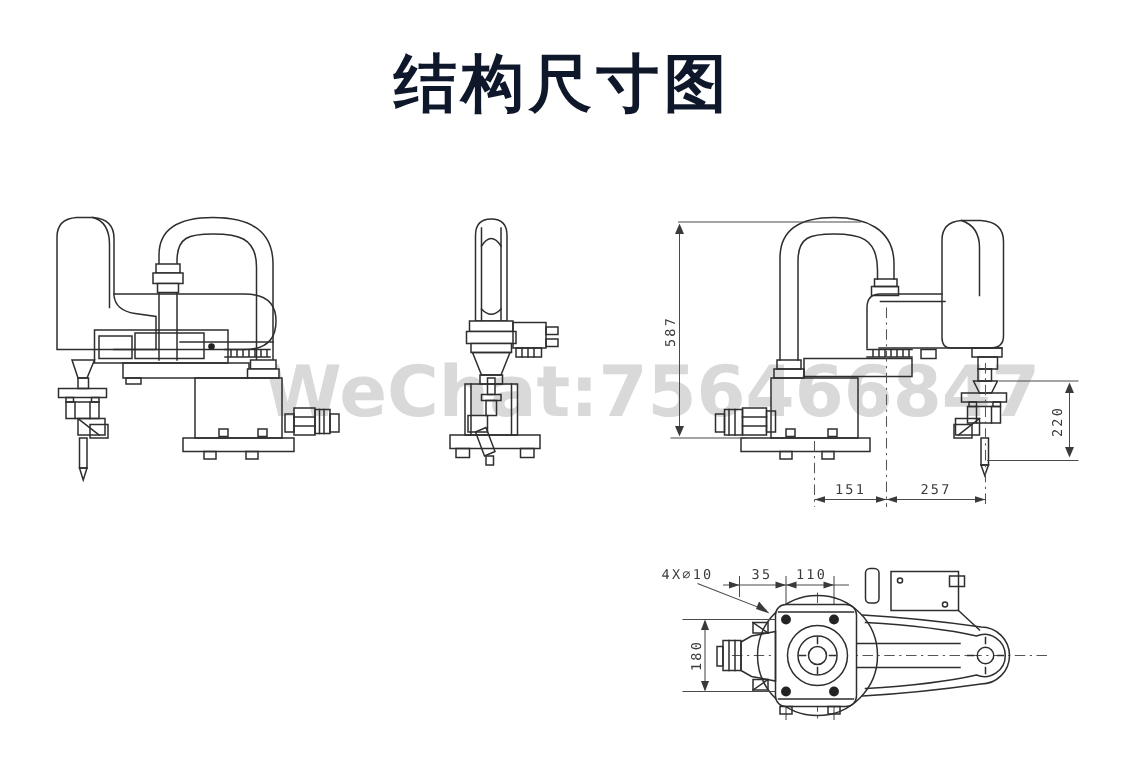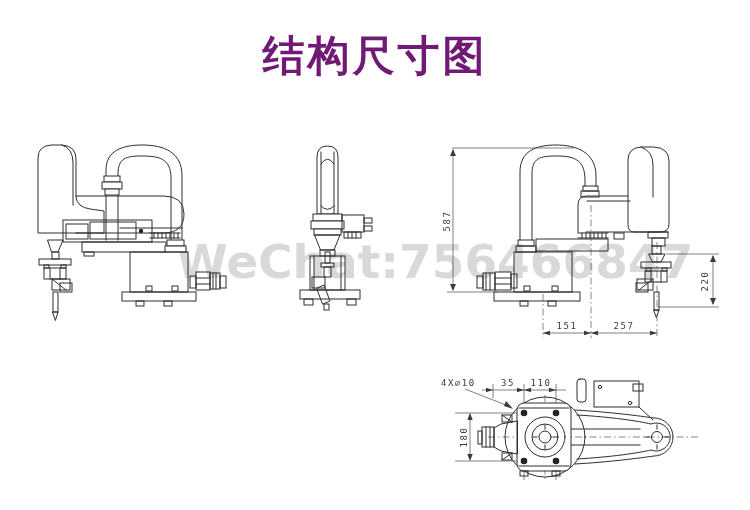--- a/index.html
+++ b/index.html
@@ -3,21 +3,21 @@
 <meta charset="utf-8">
 <style>
   html,body{margin:0;padding:0;background:#fff;}
   #page{position:relative;width:750px;height:510px;background:#ffffff;overflow:hidden;
         font-family:"DejaVu Sans",sans-serif;}
   #watermark{position:absolute;left:176px;top:234px;z-index:1;
              font-family:"DejaVu Sans",sans-serif;font-weight:bold;font-size:47px;
              color:#d9d9d9;letter-spacing:0px;white-space:nowrap;user-select:none;}
   #title{position:absolute;left:0;top:28px;width:750px;text-align:center;z-index:3;
          font-family:"DejaVu Sans",sans-serif;font-weight:900;font-size:42px;
-         color:#701a75;letter-spacing:3px;}
+         color:#0f172a;letter-spacing:3px;}
   #art{position:absolute;left:0;top:0;z-index:2;}
   svg text.dim{font-family:"DejaVu Sans Mono","DejaVu Sans",monospace;font-size:9px;
                fill:#3a3a3a;letter-spacing:1.5px;}
   .ln{stroke:#2e2e2e;stroke-width:1;fill:none;stroke-linecap:square;}
   .lnw{stroke:#2e2e2e;stroke-width:1;fill:#ffffff;}
   .thin{stroke:#4a4a4a;stroke-width:0.7;fill:none;}
   .cl{stroke:#555;stroke-width:0.7;fill:none;stroke-dasharray:7 3 1.5 3;}
   .ar{fill:#3a3a3a;stroke:none;}
   .hole{fill:#232323;stroke:none;}
 </style>

